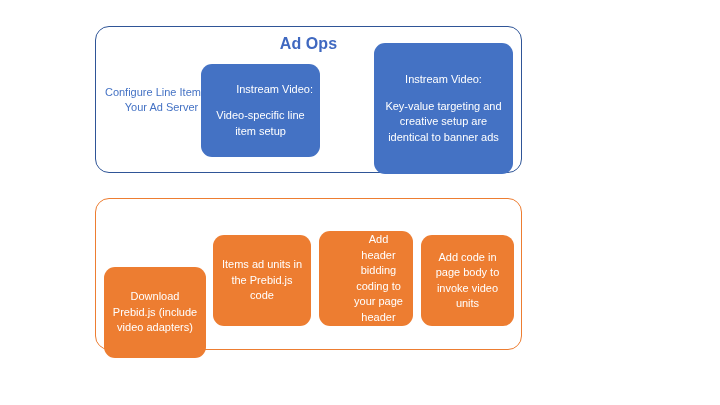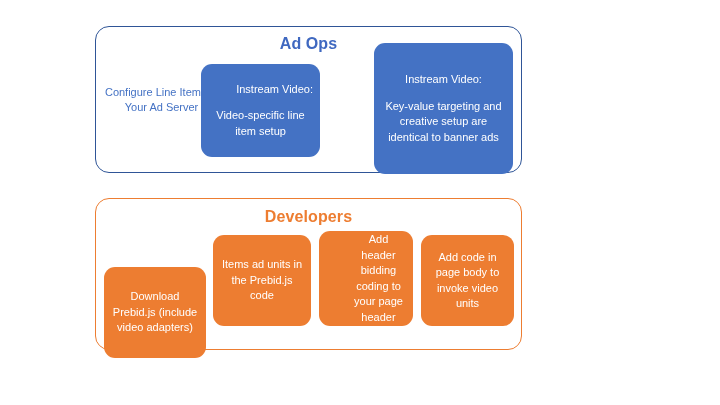--- a/index.html
+++ b/index.html
@@ -171,21 +171,20 @@
     </div>
 
     <div class="box box-blue node-outstream">
       <span class="box-heading">Instream Video:</span>
       <span class="line-gap"></span>
       <span class="box-body">Key-value targeting and creative setup are identical to banner ads</span>
     </div>
   </div>
 
   <div class="group group-devs">
-    <div class="group-title">Developers</div>
 
     <div class="box box-orange node-dev-1">
       <span class="box-body">Download Prebid.js (include video adapters)</span>
     </div>
 
     <div class="box box-orange node-dev-2">
       <span class="box-body">Items ad units in the Prebid.js code</span>
     </div>
 
     <div class="box box-orange node-dev-3">

